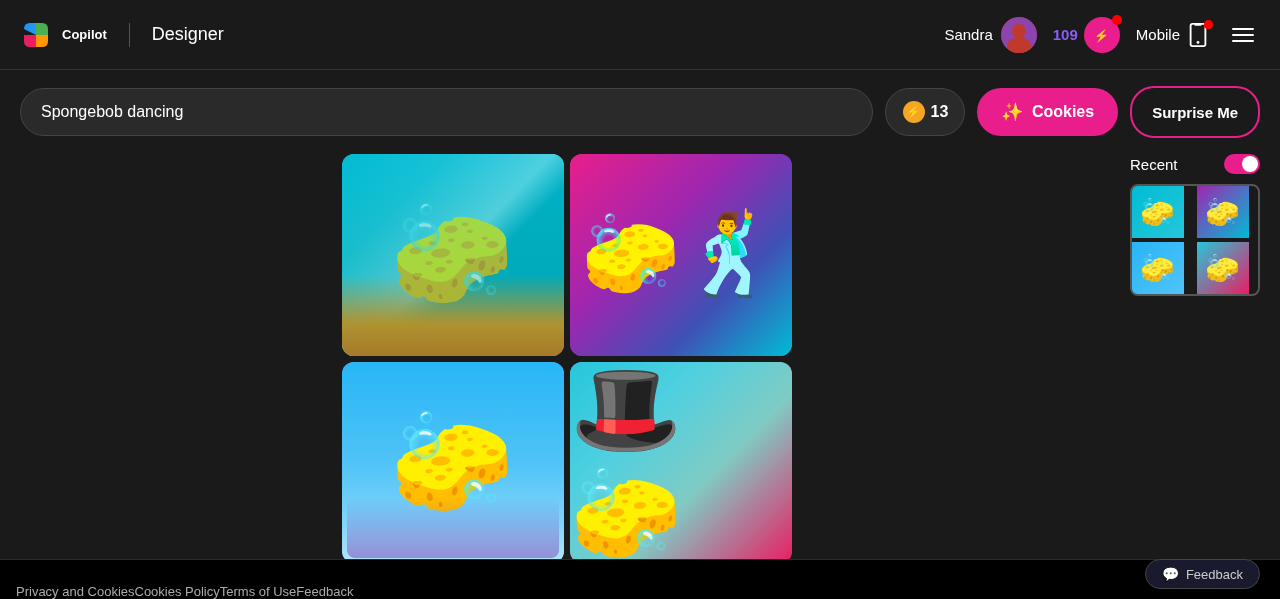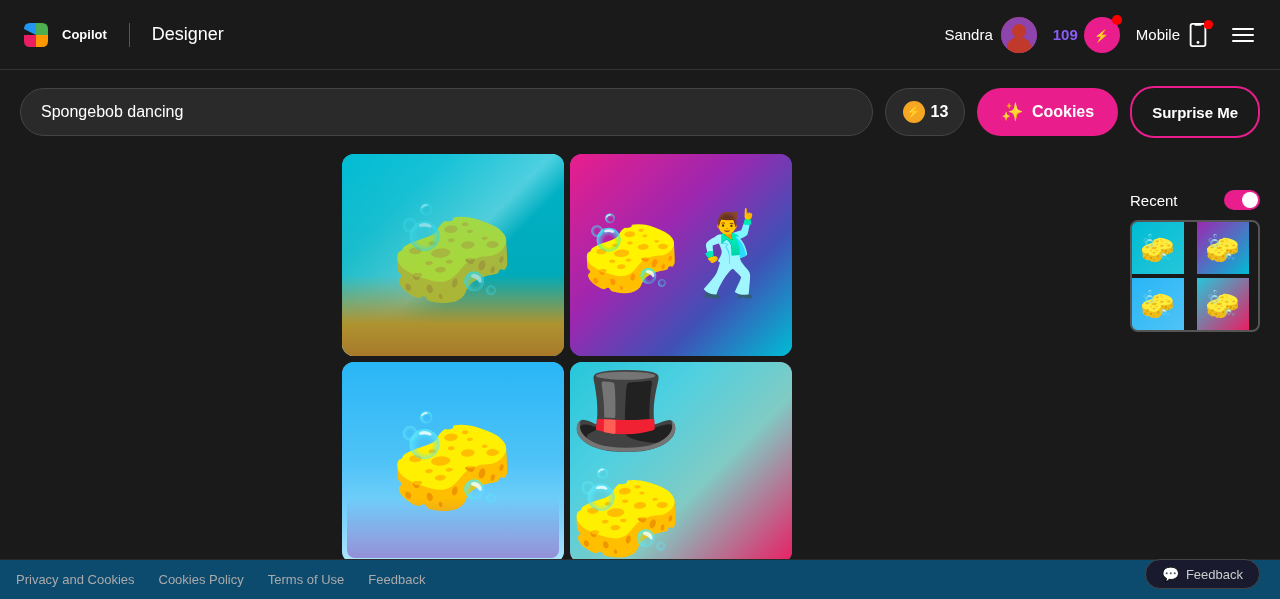--- a/index.html
+++ b/index.html
@@ -317,21 +317,20 @@
       font-size: 80px;
       top: 45%;
       left: 45%;
       transform: translate(-50%, -55%);
     }
 
     
     .right-panel {
       width: 130px;
       flex-shrink: 0;
-      margin-top: 36px;
     }
     .recent-header {
       display: flex;
       align-items: center;
       justify-content: space-between;
       margin-bottom: 10px;
     }
     .recent-label {
       font-size: 15px;
       color: #fff;
@@ -385,24 +384,23 @@
     .rc-4 { background: linear-gradient(135deg, #26c6da, #e91e63); }
 
     
     .footer {
       position: absolute;
       bottom: 0;
       left: 0;
       right: 0;
       height: 40px;
       display: flex;
-      align-items: center;
+      align-items: flex-end;
       padding: 0 16px;
-      gap: 24px;
-      background: #0c4a6e;
+      background: #000000;
       border-top: 1px solid #2a2a2a;
     }
     .footer-link {
       font-size: 13px;
       color: #aaa;
       text-decoration: none;
       cursor: pointer;
     }
 
     

